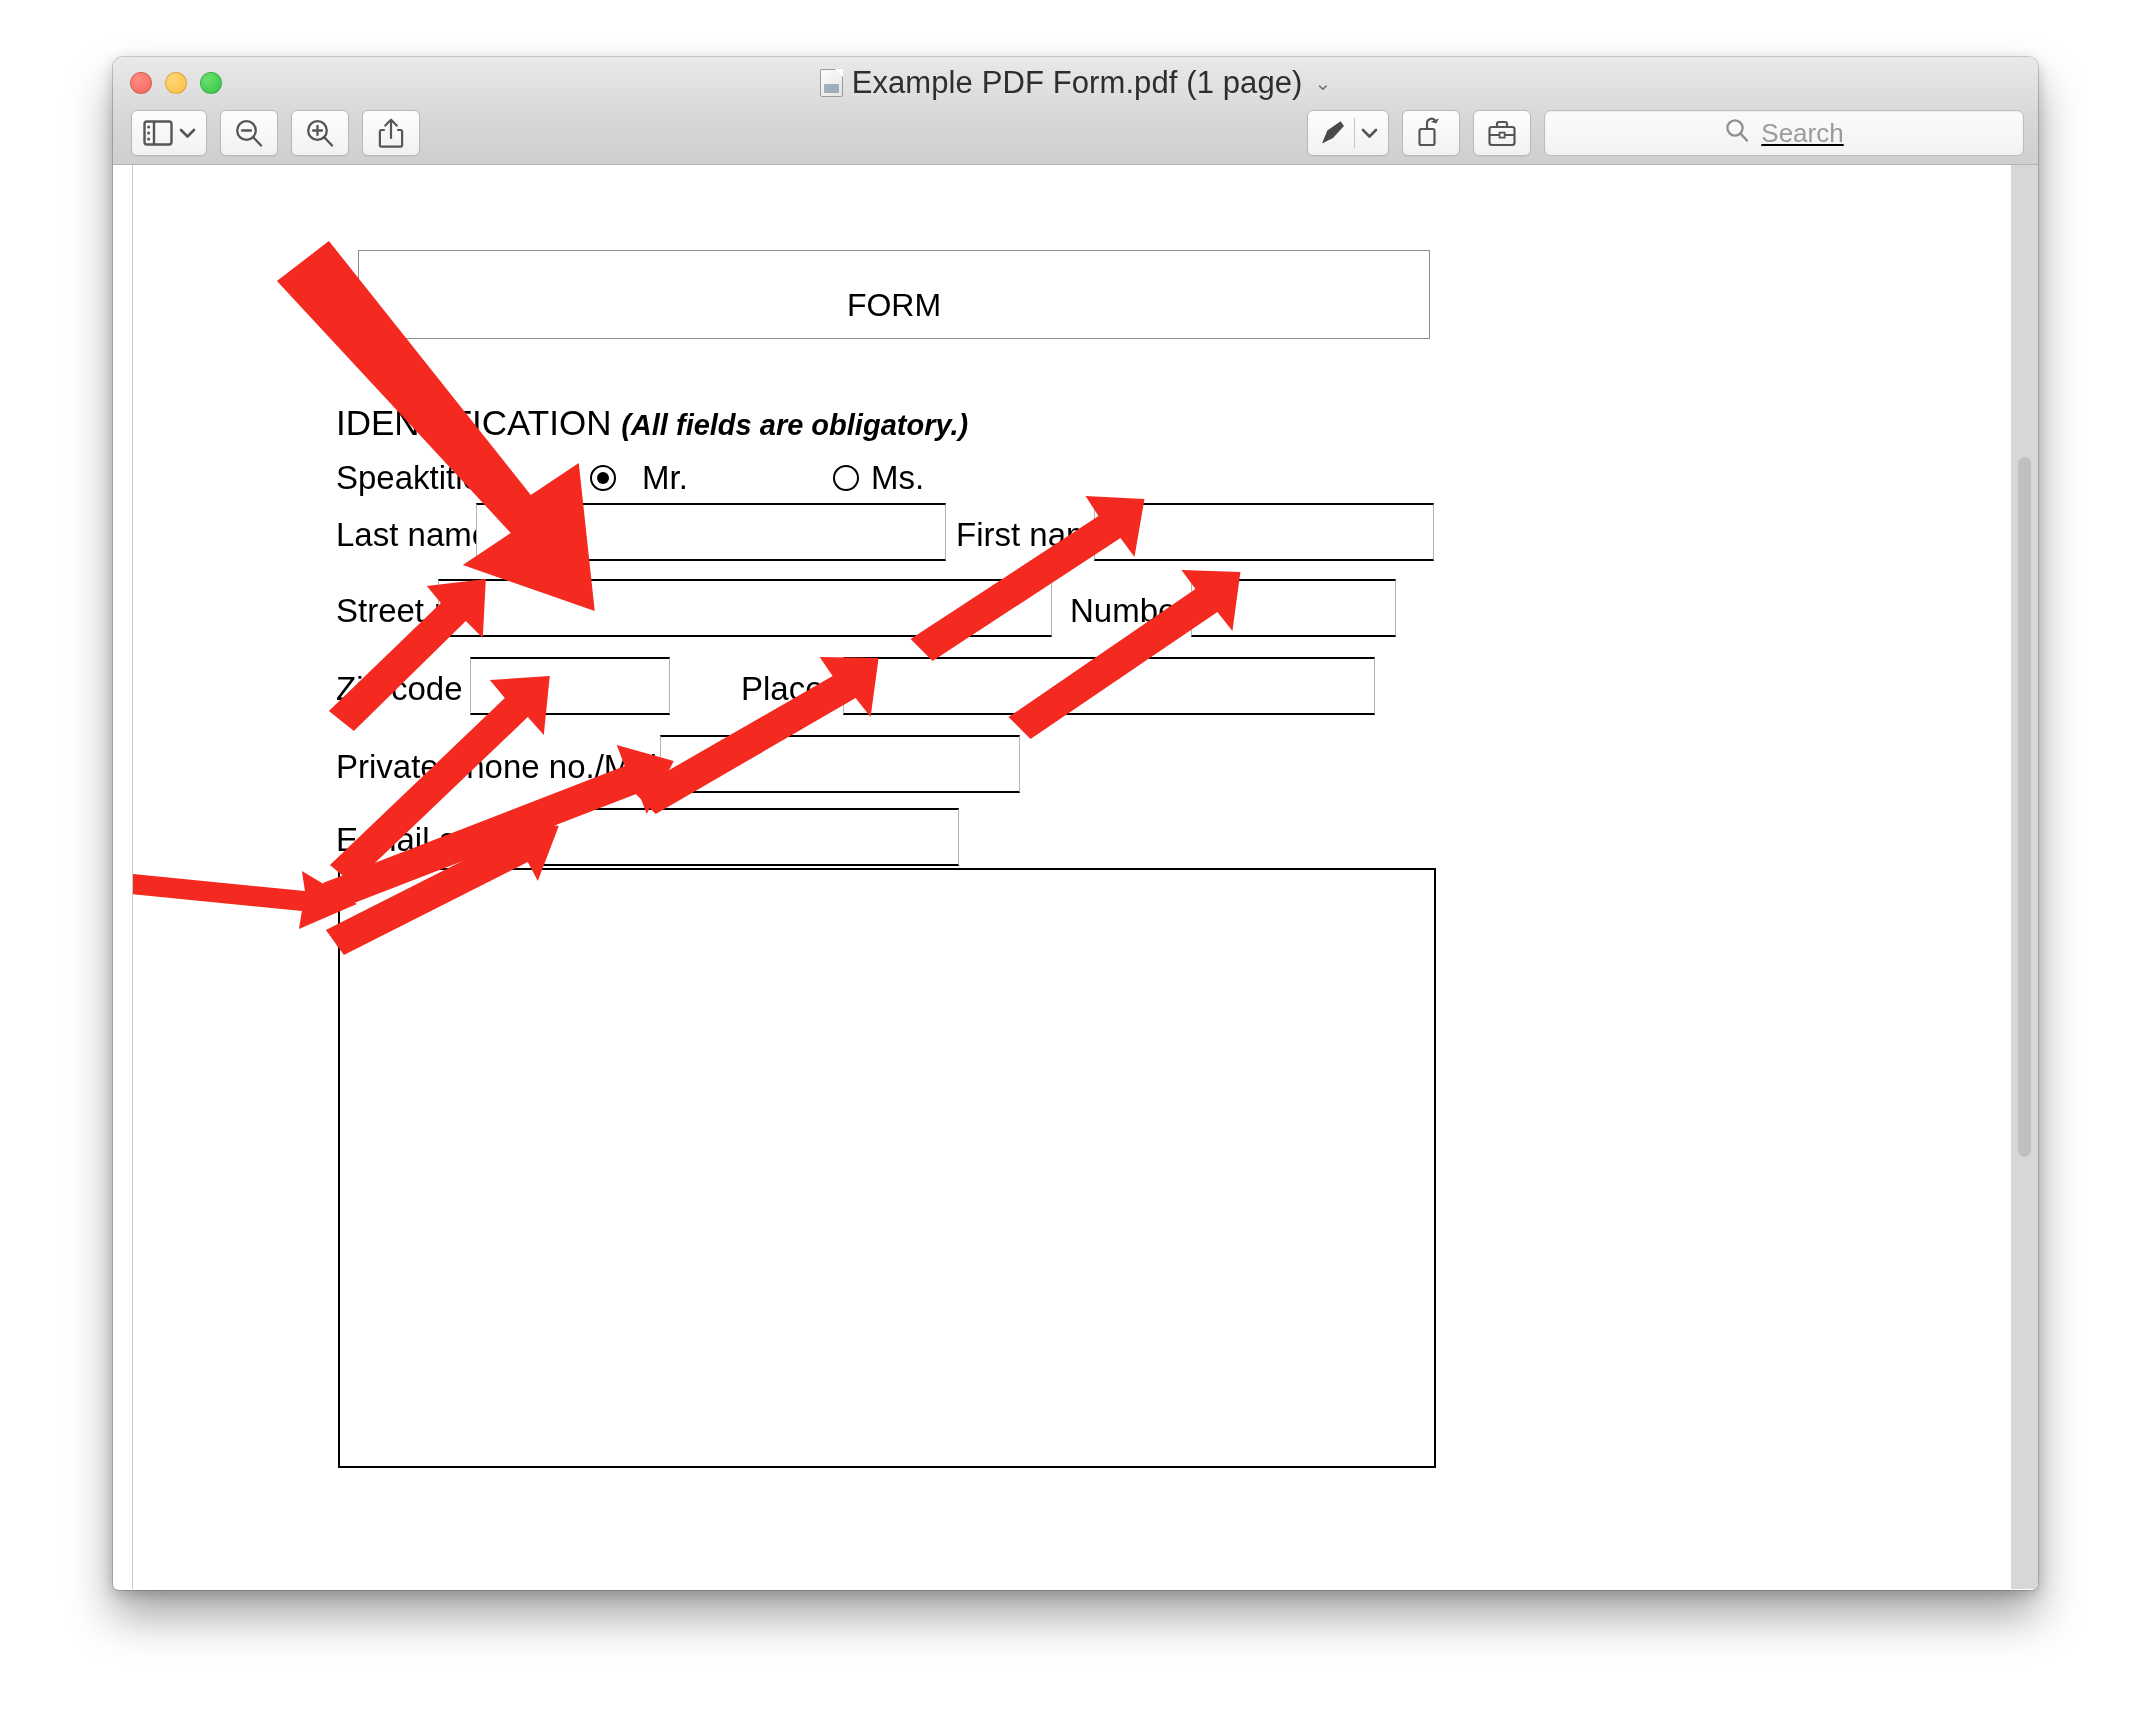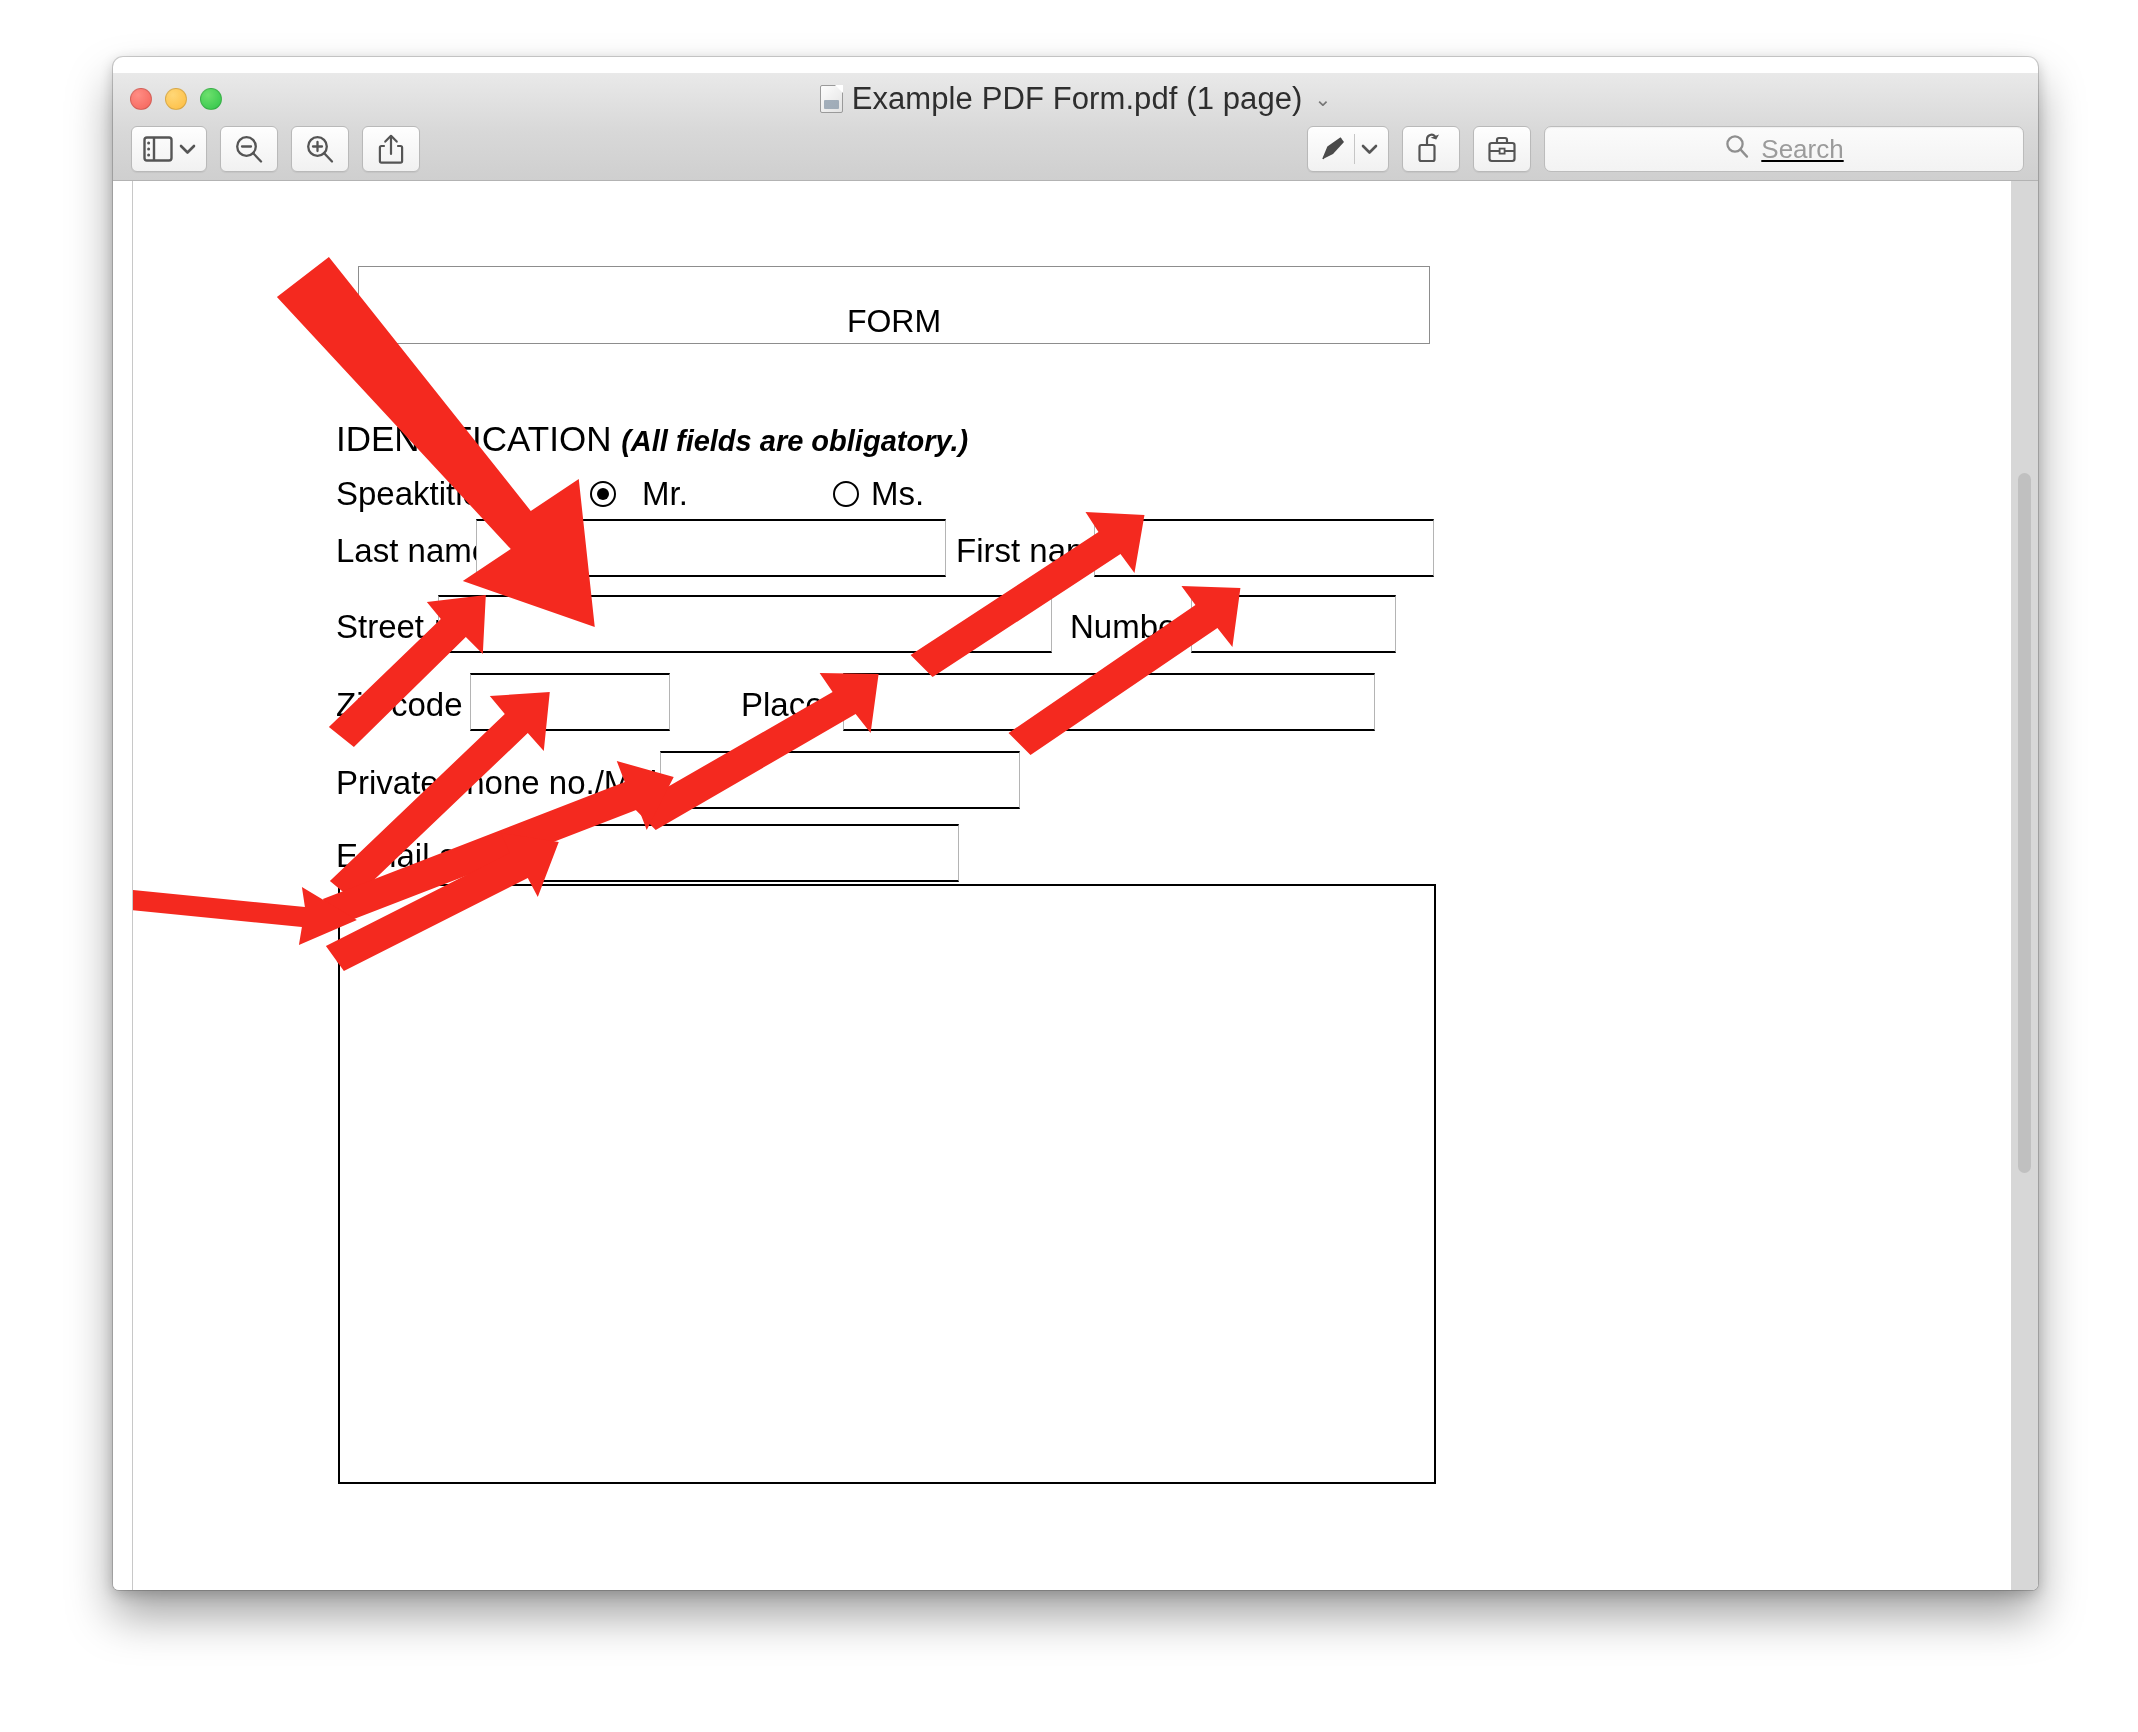--- a/index.html
+++ b/index.html
@@ -33,21 +33,20 @@
                 0 0 0 1px rgba(0,0,0,0.16);
     overflow: hidden;
   }
 
   
   #titlebar {
     position: relative;
     height: 108px;
     background: linear-gradient(to bottom, #e9e9e9 0%, #d8d8d8 55%, #cfcfcf 100%);
     border-bottom: 1px solid #b3b3b3;
-    margin-top: 16px;
   }
 
   .traffic {
     position: absolute;
     top: 15px;
     display: flex;
     gap: 13px;
     left: 17px;
   }
   .light {
@@ -194,21 +193,21 @@
   .lbl {
     position: absolute;
     font-size: 33px;
     color: #000;
     white-space: nowrap;
   }
 
   #form-header {
     position: absolute;
     left: 225px; top: 85px;
-    width: 1072px; height: 78px;
+    width: 1072px; height: 89px;
     border: 1px solid #8d8d8d;
     background: #fff;
   }
   #form-header-title {
     position:absolute;
     left:0; right:0; top:36px;
     text-align:center;
     font-size:32px;
   }
   #watermark {

